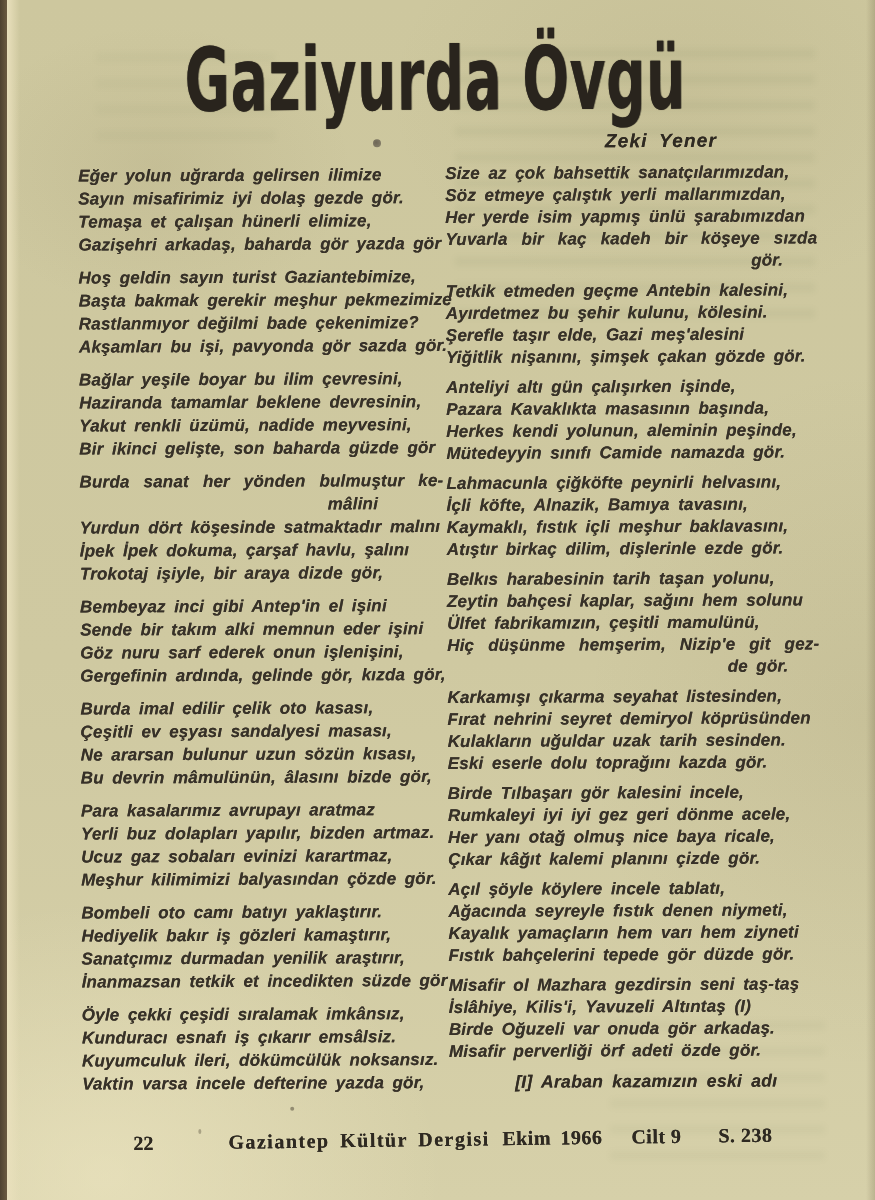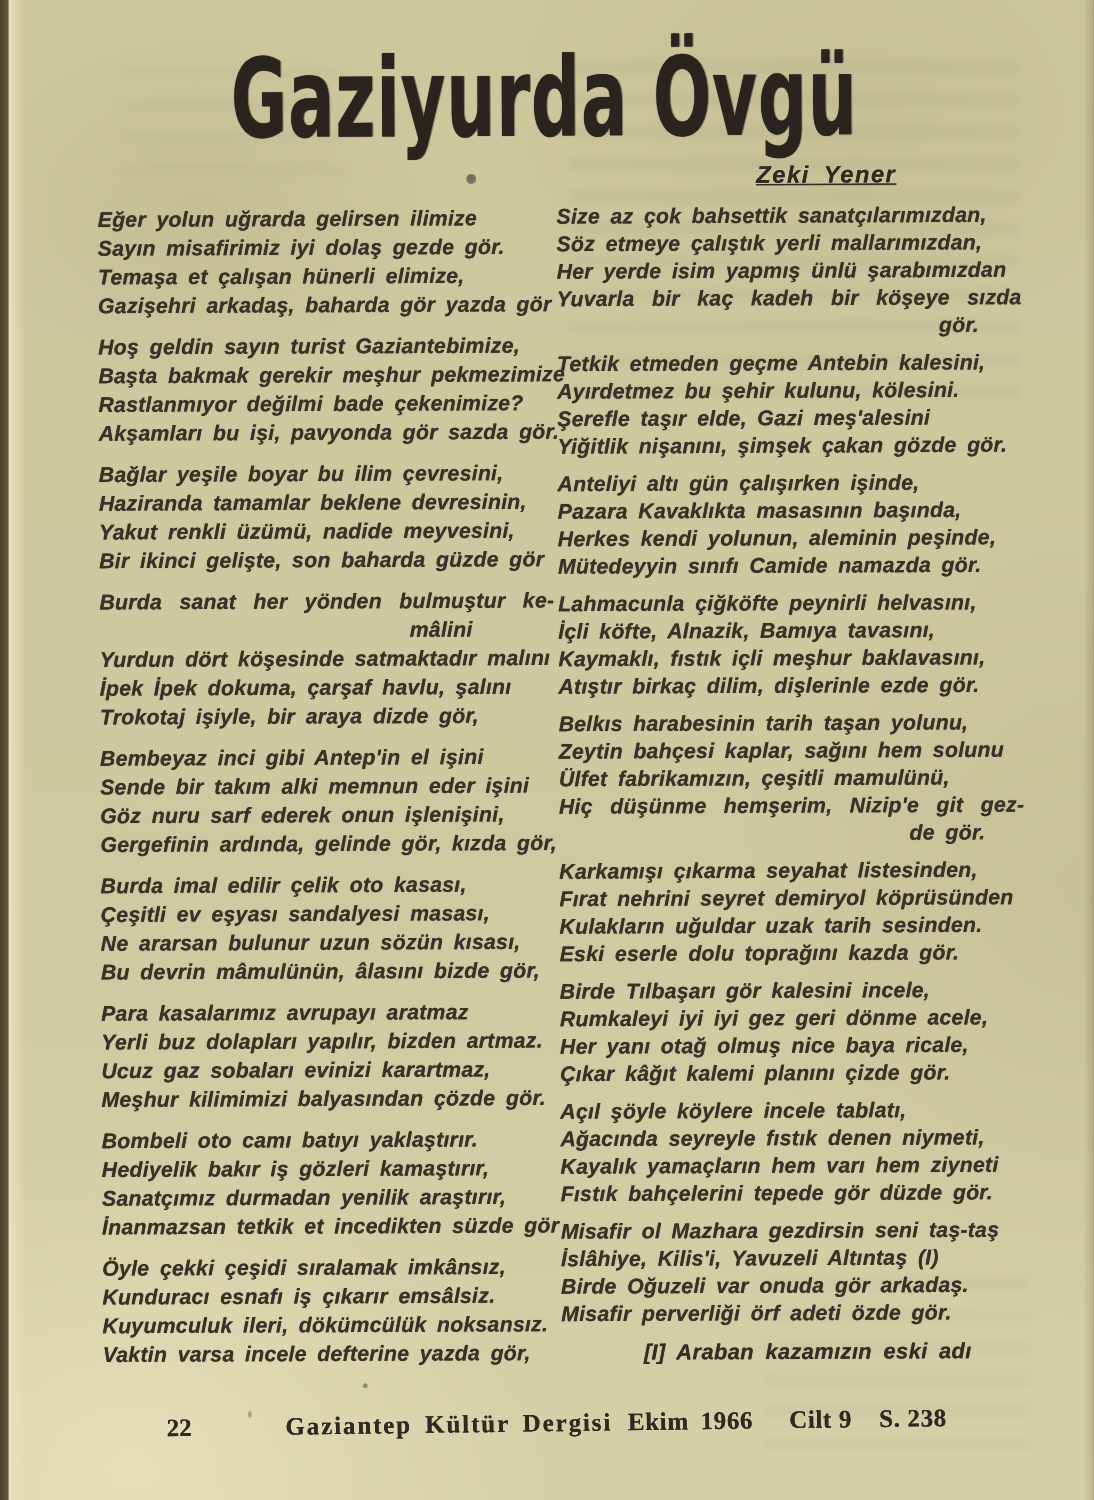--- a/index.html
+++ b/index.html
@@ -39,21 +39,21 @@
     display:inline-block;font-family:"DejaVu Sans",sans-serif;font-weight:bold;
     font-size:86px;line-height:90px;letter-spacing:1px;
     transform:scaleX(0.64) scaleY(1.02);transform-origin:50% 50%;
     text-shadow:0 0 1px rgba(41,36,29,.85), 1.5px 0 0 rgba(41,36,29,.35);
   }
   .ornament-dot{position:absolute;left:375px;top:139px;width:8px;height:8px;border-radius:50%;
     background:radial-gradient(circle at 40% 40%,#5d564a,#7d7663);opacity:.85;}
   .author{
     position:absolute;left:607px;top:131px;
     font-weight:bold;font-style:italic;font-size:19px;letter-spacing:1.2px;word-spacing:5px;
-    color:#2f2a22;text-shadow:0 0 .5px rgba(47,42,34,.9);text-decoration:underline;
+    color:#2f2a22;text-shadow:0 0 .5px rgba(47,42,34,.9);
   }
   .col{position:absolute;top:163px;color:#373128;}
   .col-left{left:80px;width:358px;}
   .col-right{left:447px;width:392px;}
   .stanza{margin-bottom:10px;}
   .col-right .stanza{margin-bottom:8px;}
   .line{
     font-weight:bold;font-style:italic;font-size:17px;line-height:23px;
     letter-spacing:.2px;word-spacing:3.5px;white-space:nowrap;
     text-shadow:0 0 .6px rgba(55,49,40,.85);
@@ -70,21 +70,21 @@
     position:absolute;left:0;top:1128px;width:875px;height:28px;
     transform:rotate(-0.5deg);
     font-family:"Liberation Serif",serif;font-weight:bold;font-size:20px;color:#2e2921;
     text-shadow:0 0 .5px rgba(46,41,33,.9);
   }
   .footer span{position:absolute;white-space:nowrap;}
   .f-num{left:131px;}
   .f-journal{left:226px;letter-spacing:1.5px;word-spacing:4px;}
   .f-date{left:500px;letter-spacing:.5px;word-spacing:4px;}
   .f-vol{left:629px;letter-spacing:.5px;}
-  .f-ref{left:701px;letter-spacing:.5px;}
+  .f-ref{left:716px;letter-spacing:.5px;}
 </style>
 </head>
 <body>
 
 <div class="page">
 
   <div class="ghost g1"></div>
   <div class="ghost g2"></div>
   <div class="ghost g3"></div>
 

